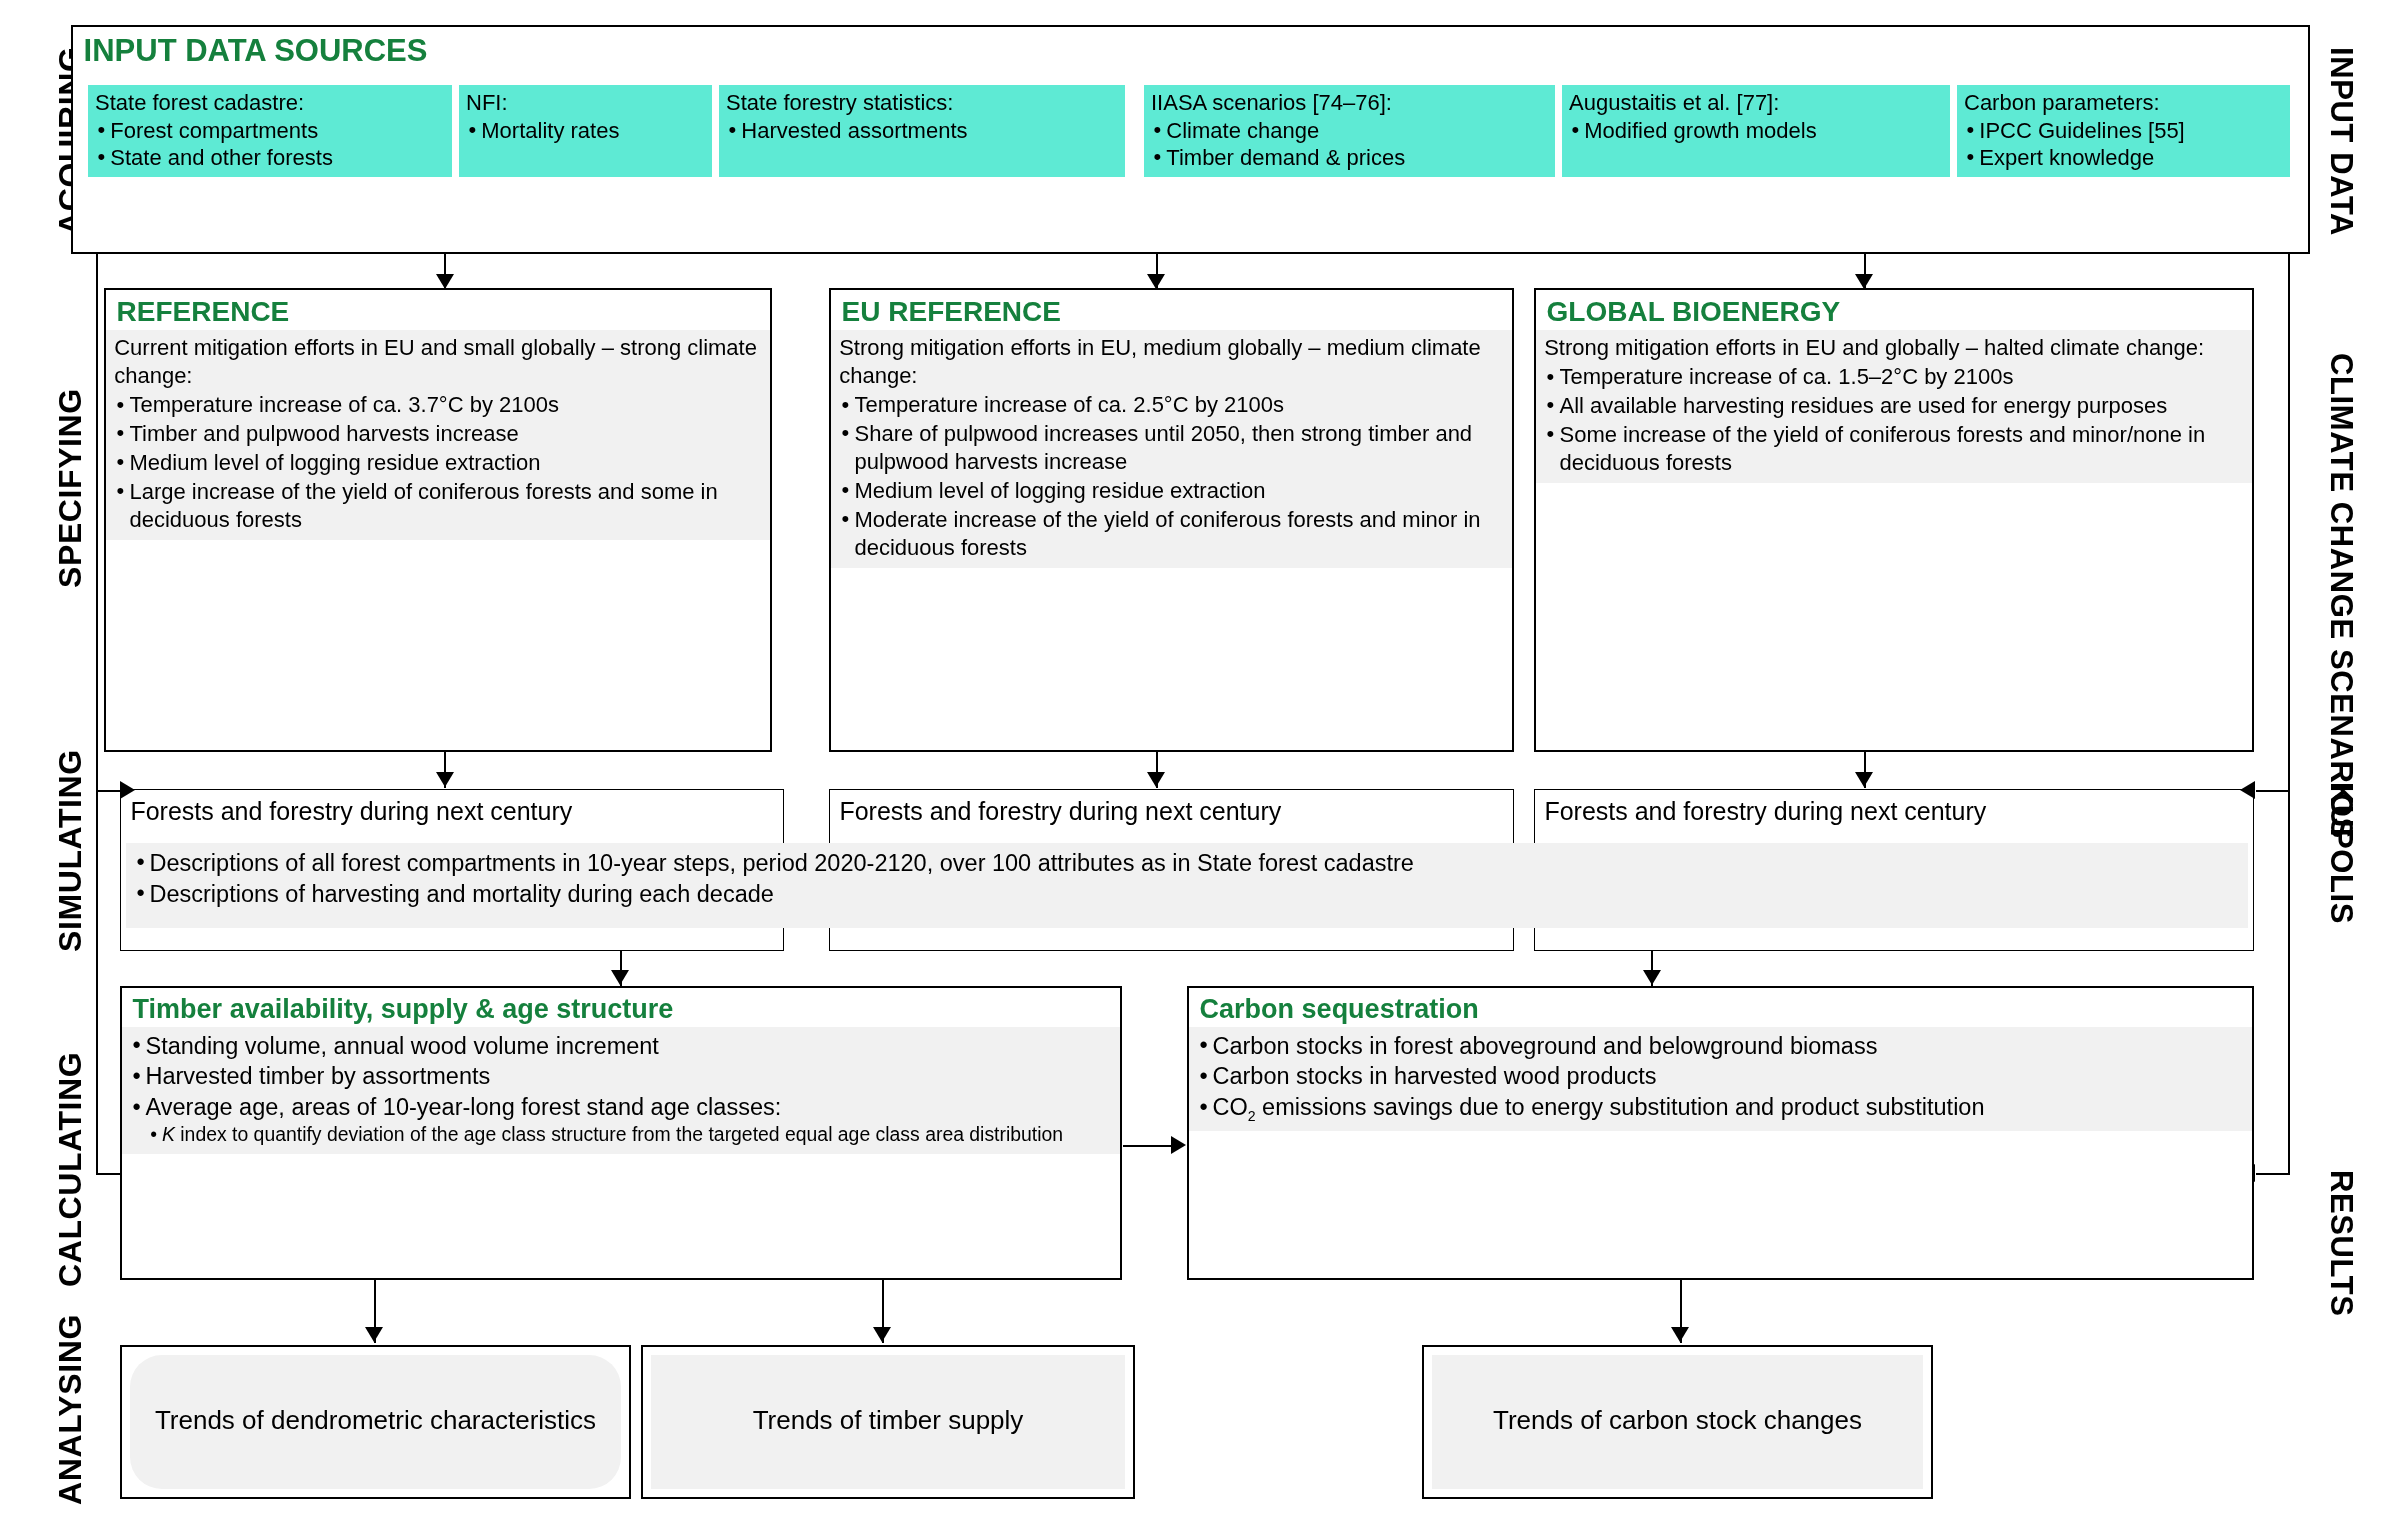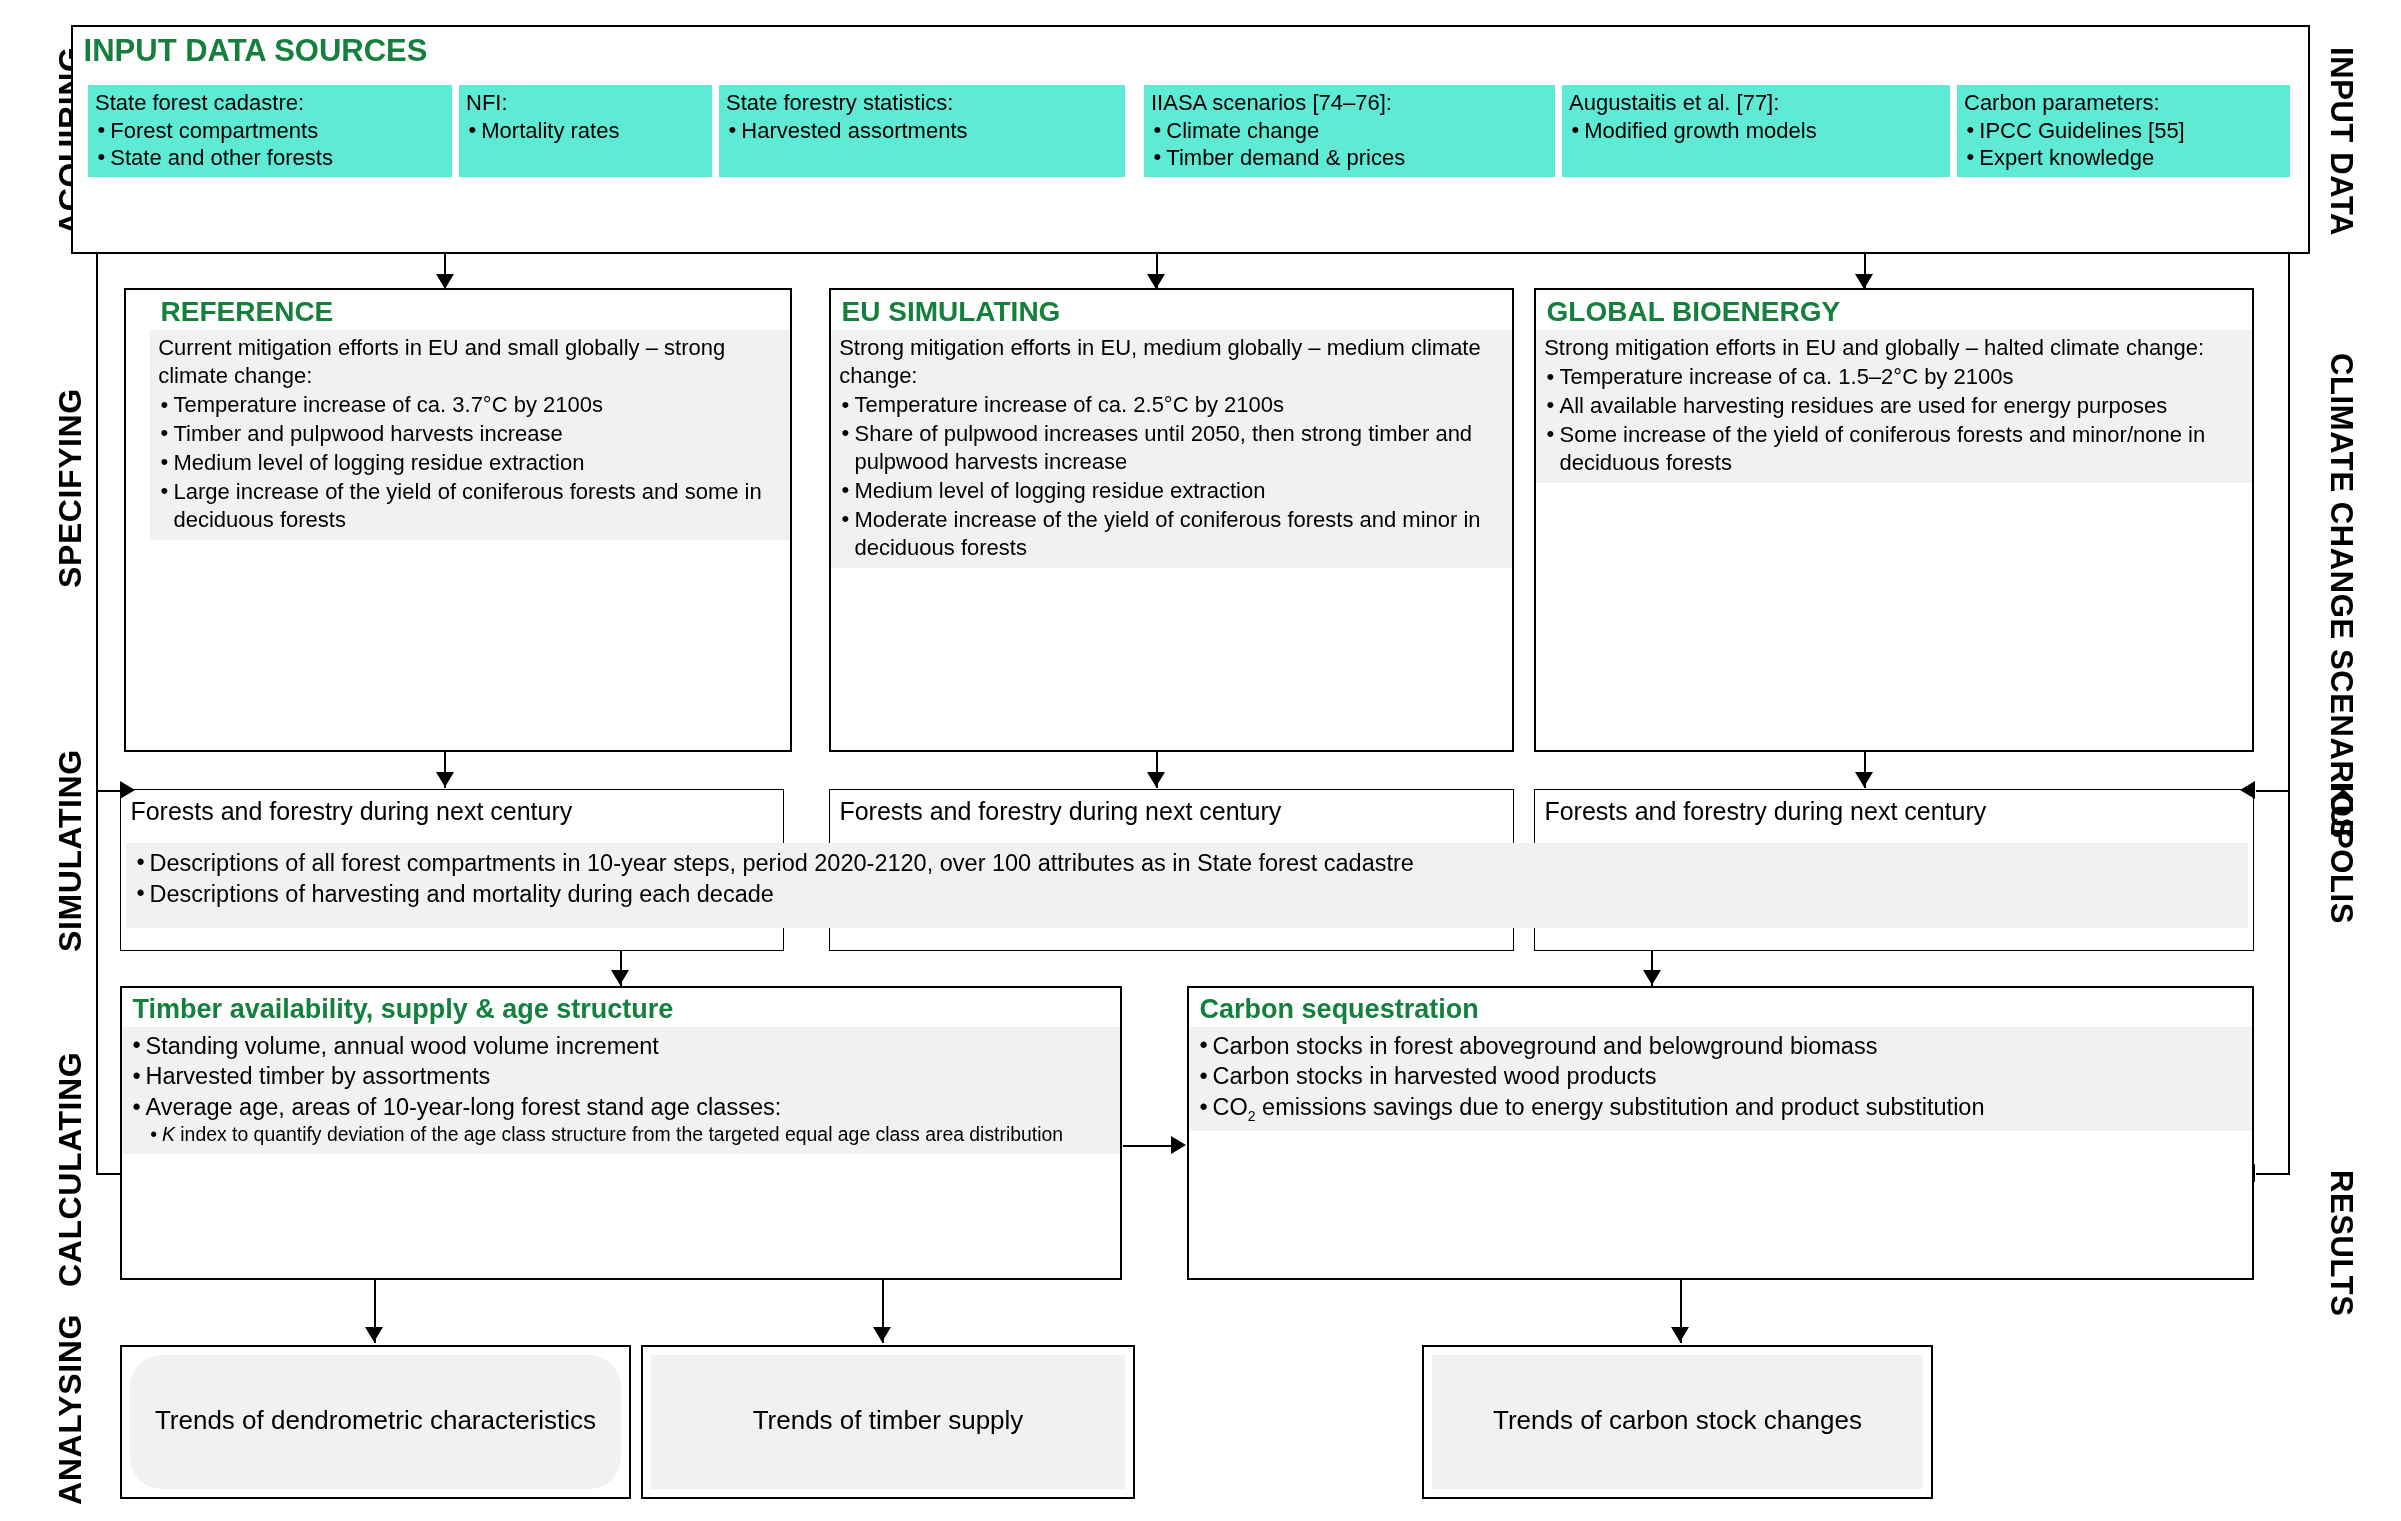--- a/index.html
+++ b/index.html
@@ -215,35 +215,35 @@
   <div class="arrowright" style="left:120px; top:781px;"></div>
   <div class="ln hln" style="left:96px; top:1173px; width:31px;"></div>
   <div class="arrowright" style="left:120px; top:1164px;"></div>
 
   <div class="ln vln" style="left:2288px; top:254px; height:920px;"></div>
   <div class="ln hln" style="left:2256px; top:790px; width:34px;"></div>
   <div class="arrowleft" style="left:2240px; top:781px;"></div>
   <div class="ln hln" style="left:2256px; top:1173px; width:34px;"></div>
   <div class="arrowleft" style="left:2240px; top:1164px;"></div>
 
-  <div class="box" style="left:124px; top:288px; width:668px; height:464px;padding-left:24px;">
+  <div class="box" style="left:104px; top:288px; width:668px; height:464px;">
     <div class="boxtitle" style="font-size:28px;">REFERENCE</div>
     <div class="shade" style="font-size:22px; line-height:1.28;">
       <p class="para">Current mitigation efforts in EU and small globally – strong climate change:</p>
       <ul class="bul">
         <li>Temperature increase of ca. 3.7°C by 2100s</li>
         <li>Timber and pulpwood harvests increase</li>
         <li>Medium level of logging residue extraction</li>
         <li>Large increase of the yield of coniferous forests and some in deciduous forests</li>
       </ul>
     </div>
   </div>
 
   <div class="box" style="left:829px; top:288px; width:685px; height:464px;">
-    <div class="boxtitle" style="font-size:28px;">EU SIMULATING</div>
+    <div class="boxtitle" style="font-size:28px;">EU REFERENCE</div>
     <div class="shade" style="font-size:22px; line-height:1.28;">
       <p class="para">Strong mitigation efforts in EU, medium globally – medium climate change:</p>
       <ul class="bul">
         <li>Temperature increase of ca. 2.5°C by 2100s</li>
         <li>Share of pulpwood increases until 2050, then strong timber and pulpwood harvests increase</li>
         <li>Medium level of logging residue extraction</li>
         <li>Moderate increase of the yield of coniferous forests and minor in deciduous forests</li>
       </ul>
     </div>
   </div>

